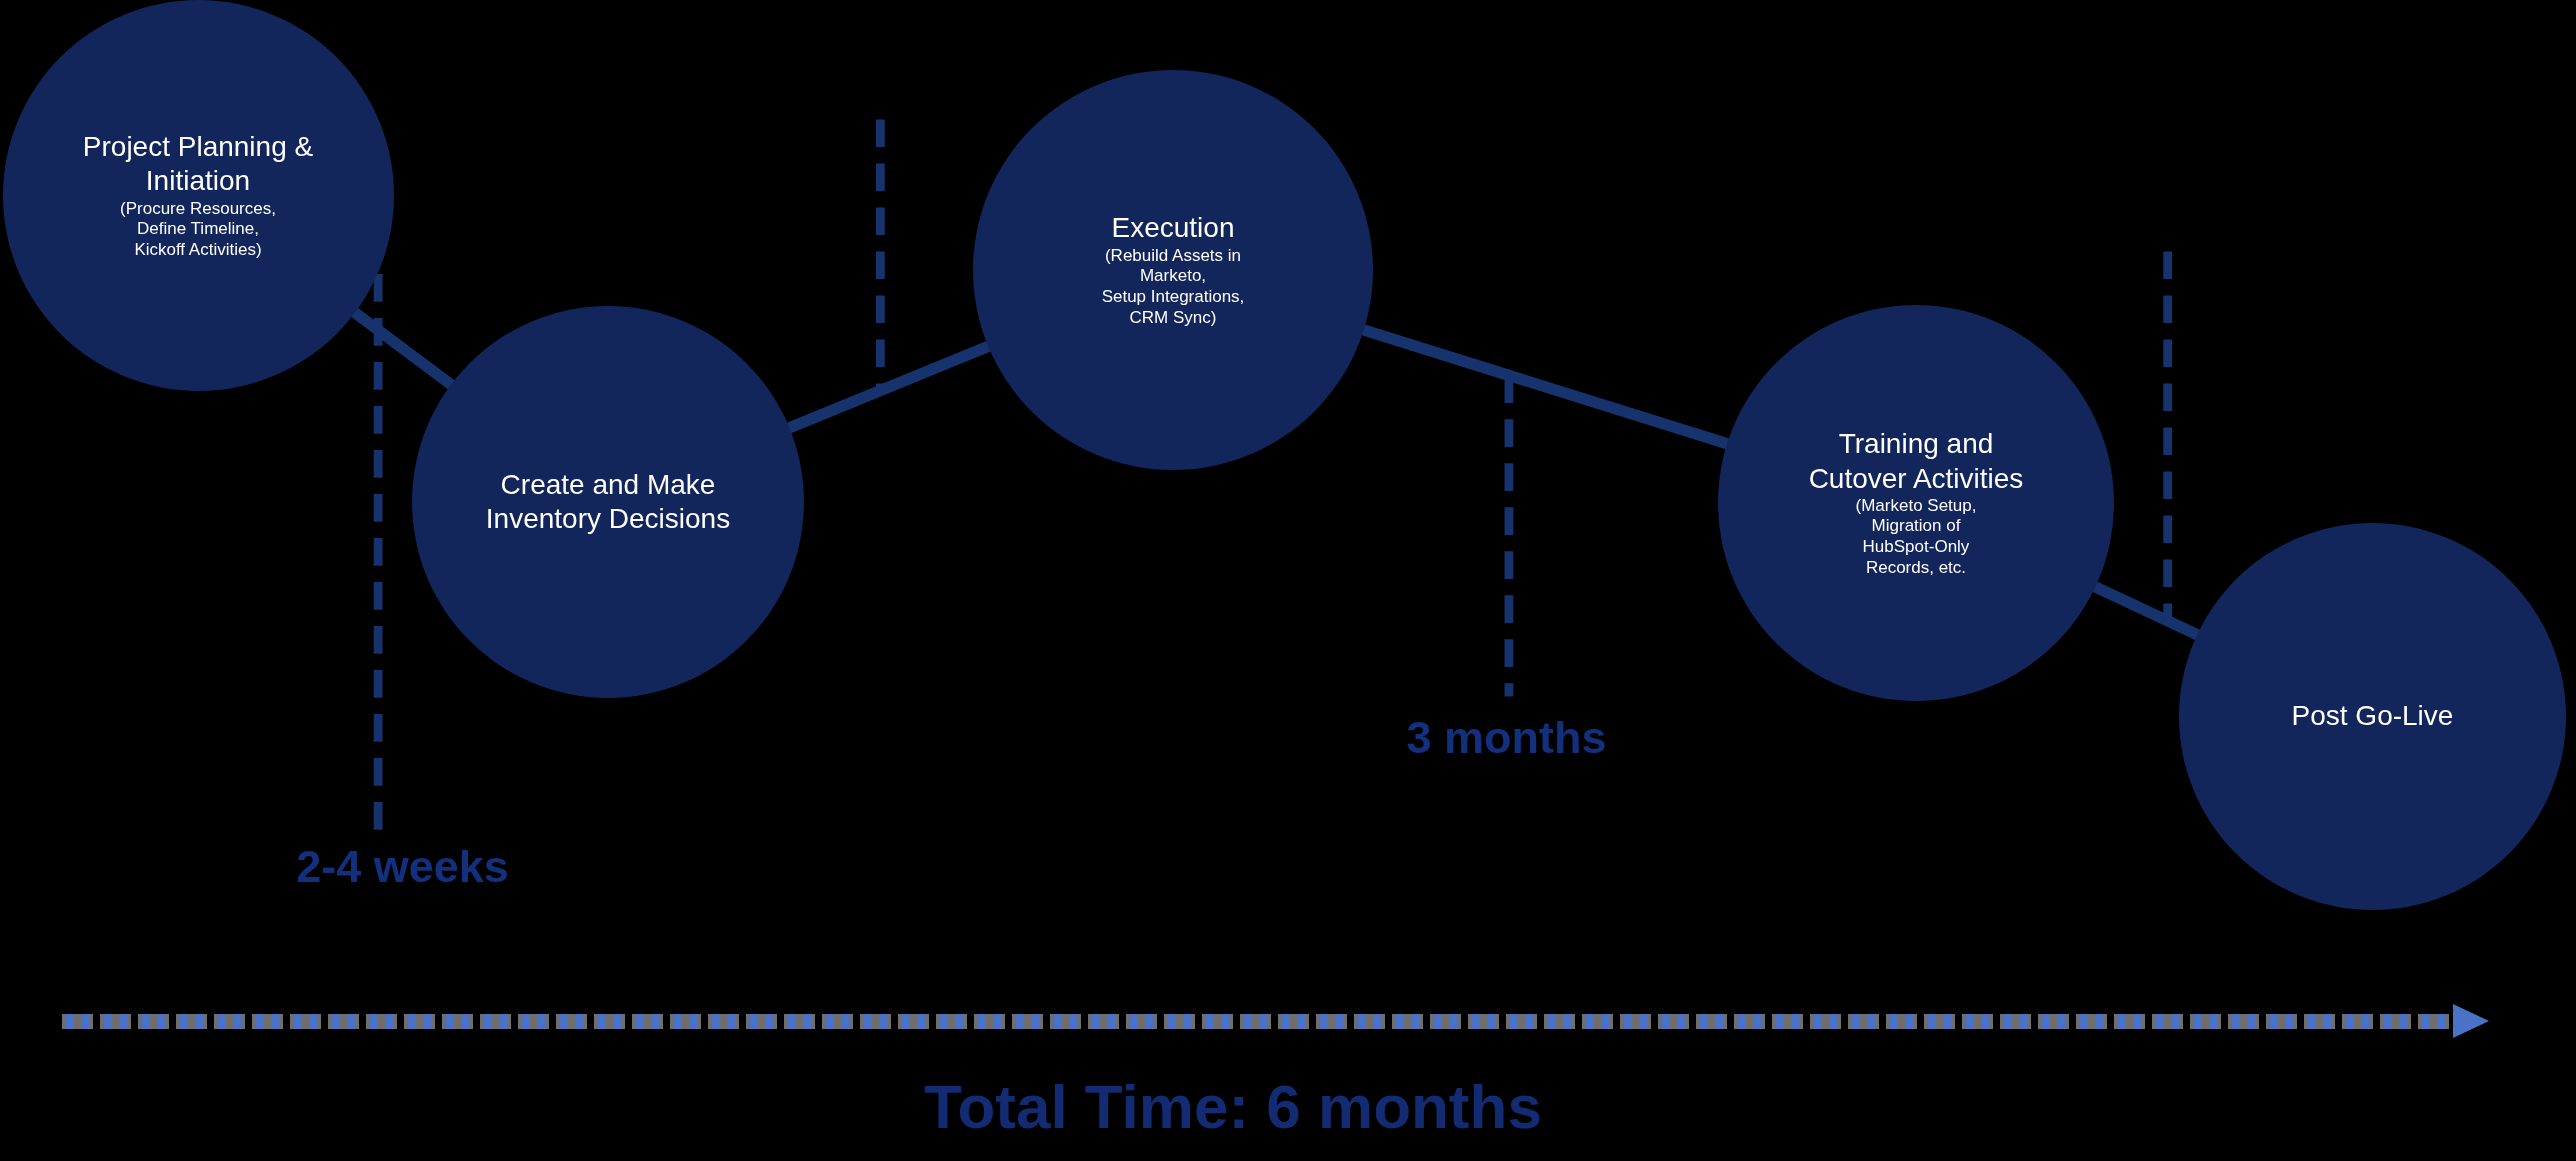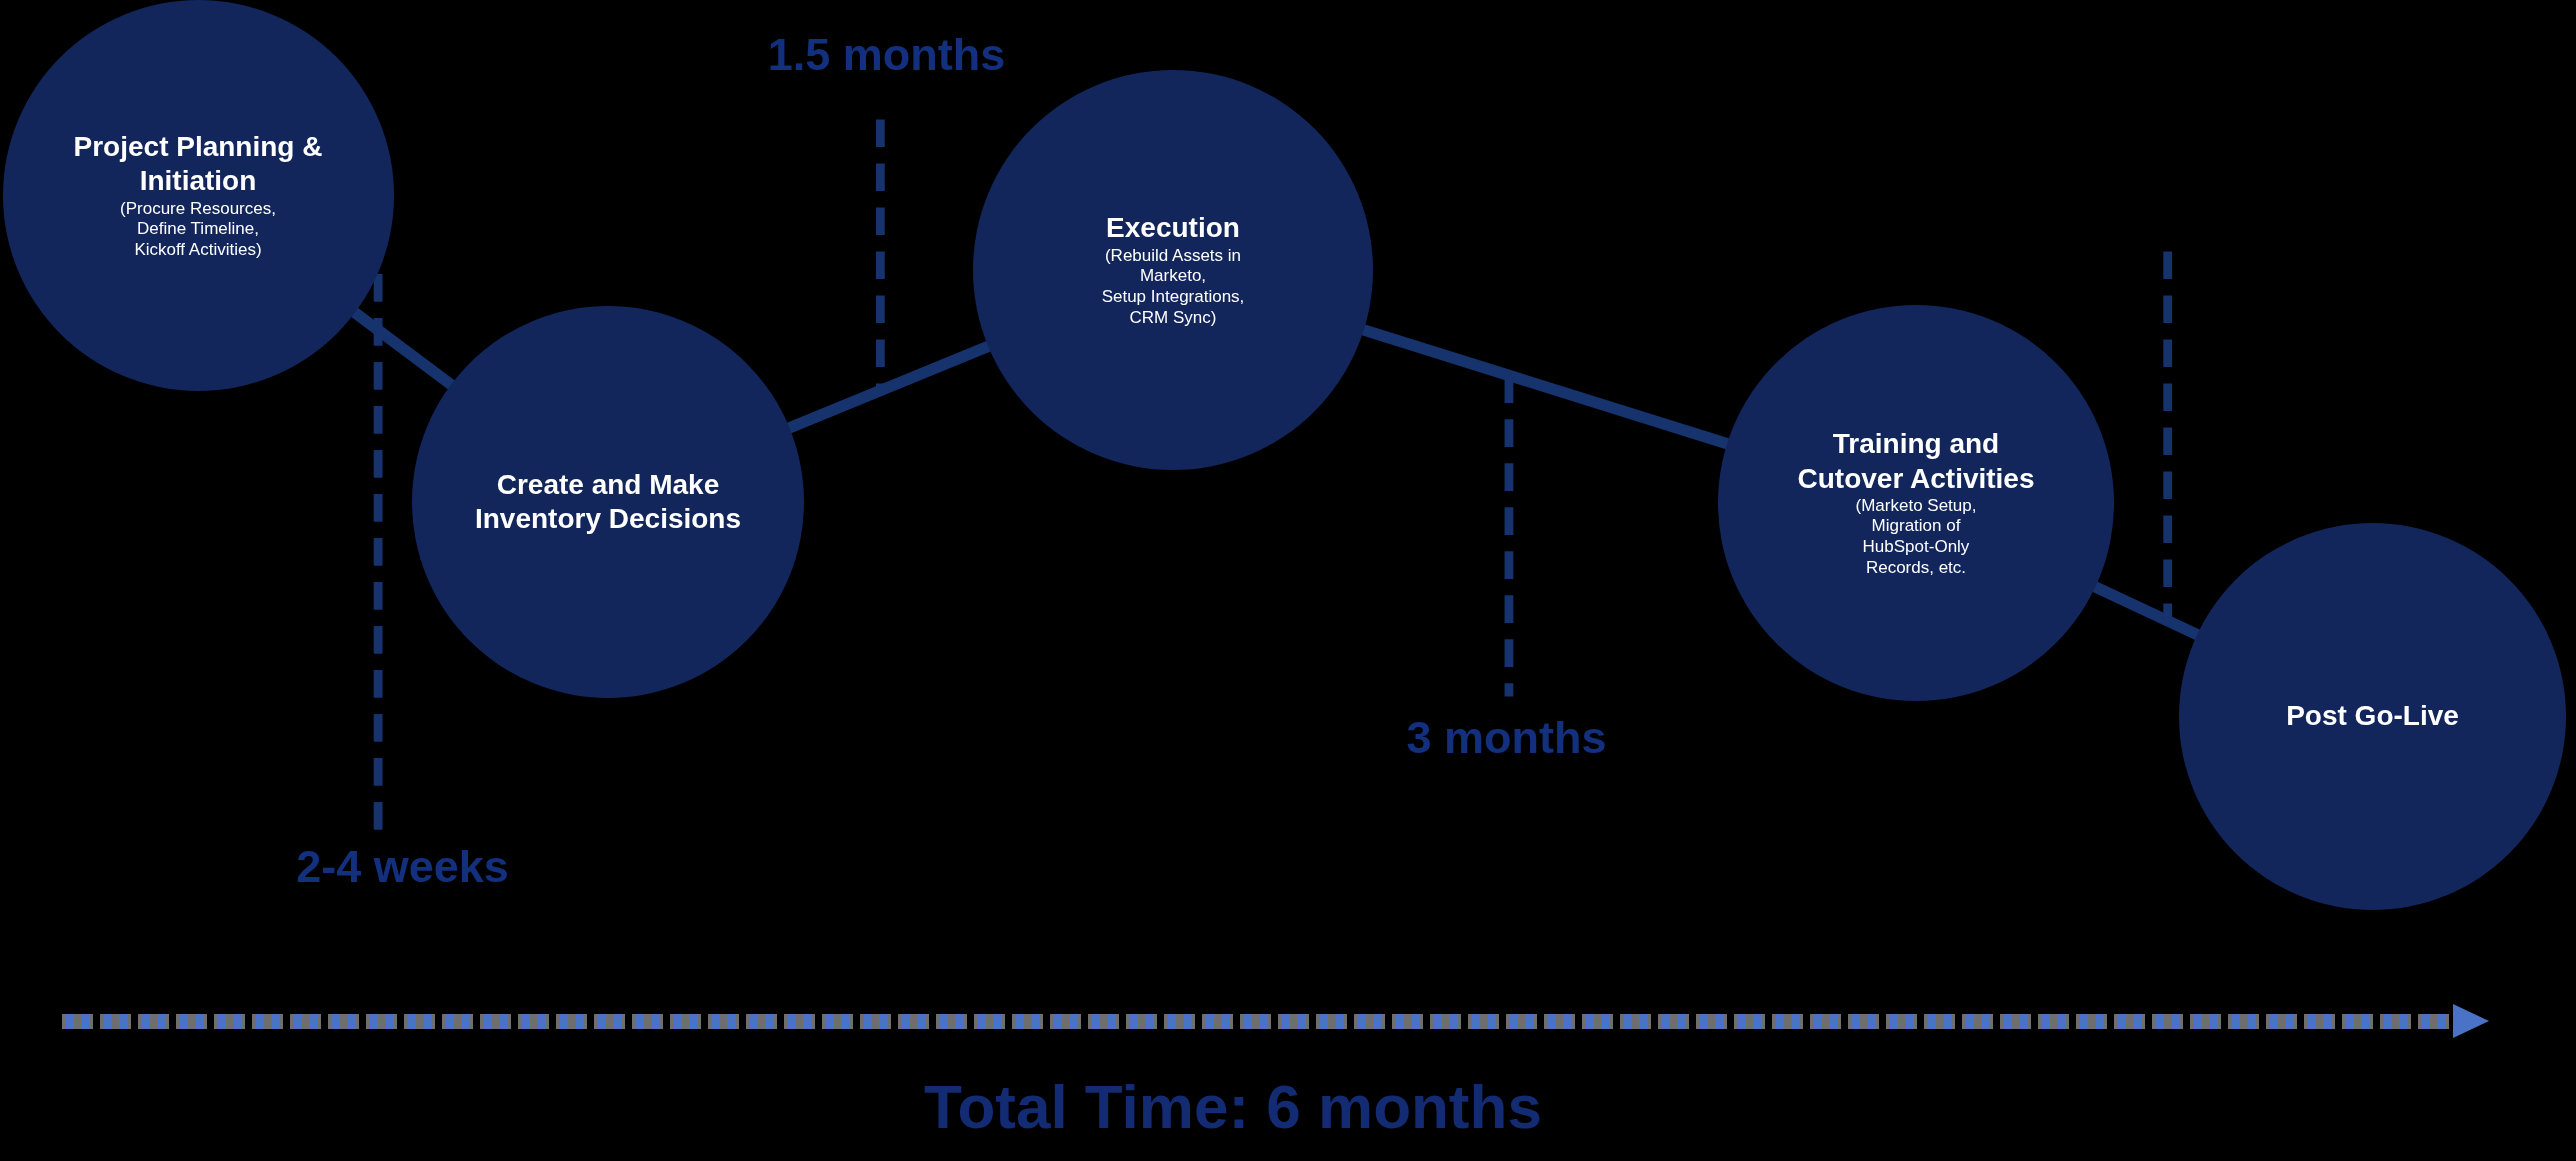--- a/index.html
+++ b/index.html
@@ -30,21 +30,21 @@
     display: flex;
     flex-direction: column;
     align-items: center;
     justify-content: center;
     text-align: center;
     z-index: 2;
     padding: 6.3px;
     box-sizing: border-box;
   }
   .circle-title {
-    font-weight: 700;
+    font-weight: 400;
     font-size: 28px;
     line-height: 1.22;
     white-space: pre-line;
   }
   .circle-details {
     font-weight: 400;
     font-size: 17px;
     line-height: 1.22;
     white-space: pre-line;
   }
@@ -155,21 +155,20 @@
     <div class="circle-details">(Rebuild Assets in
 Marketo,
 Setup Integrations,
 CRM Sync)</div>
   </div>
 
   <div class="phase-circle c5">
     <div class="circle-title">Post Go-Live</div>
   </div>
 
-  <div class="duration-label d-15months">1.5 months</div>
   <div class="duration-label d-24weeks">2-4 weeks</div>
   <div class="duration-label d-3months">3 months</div>
 
   <div class="timeline-dashes"></div>
   <div class="timeline-head"></div>
 
   <div class="total-label">Total Time: 6 months</div>
 
 </div>
 

